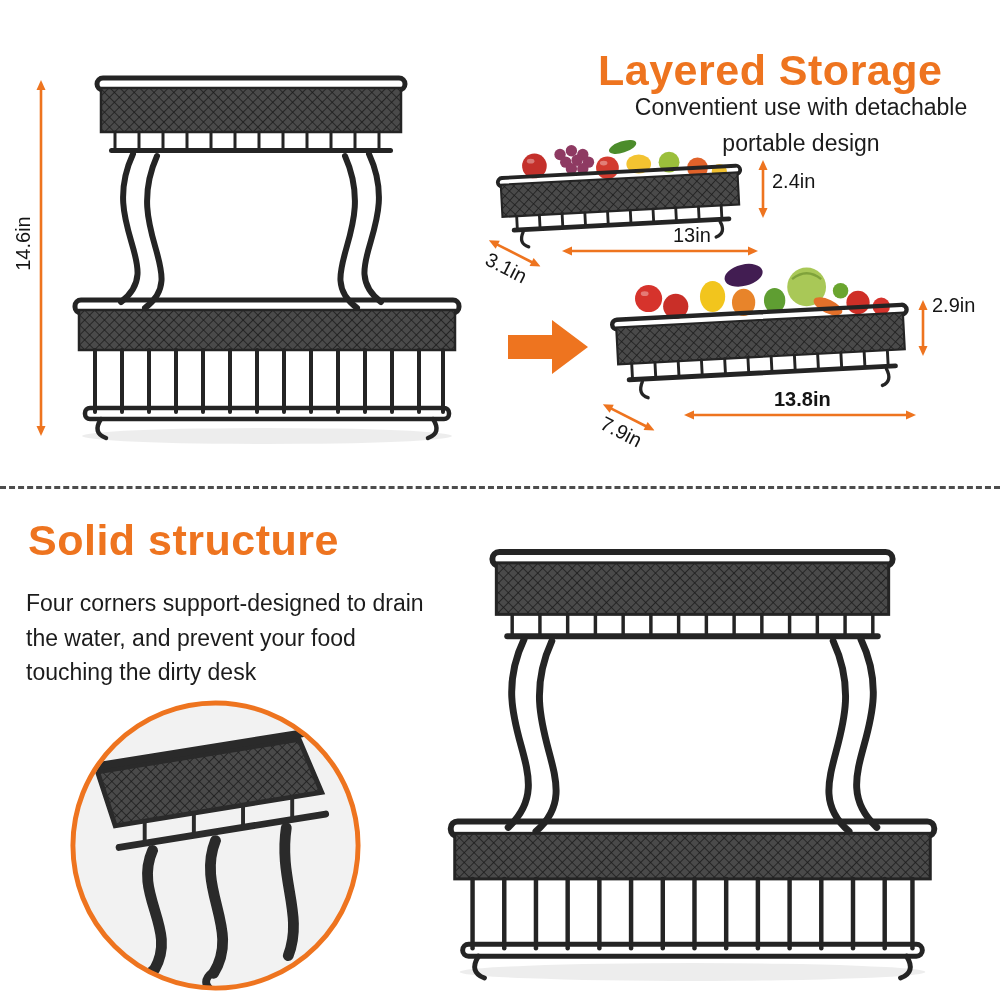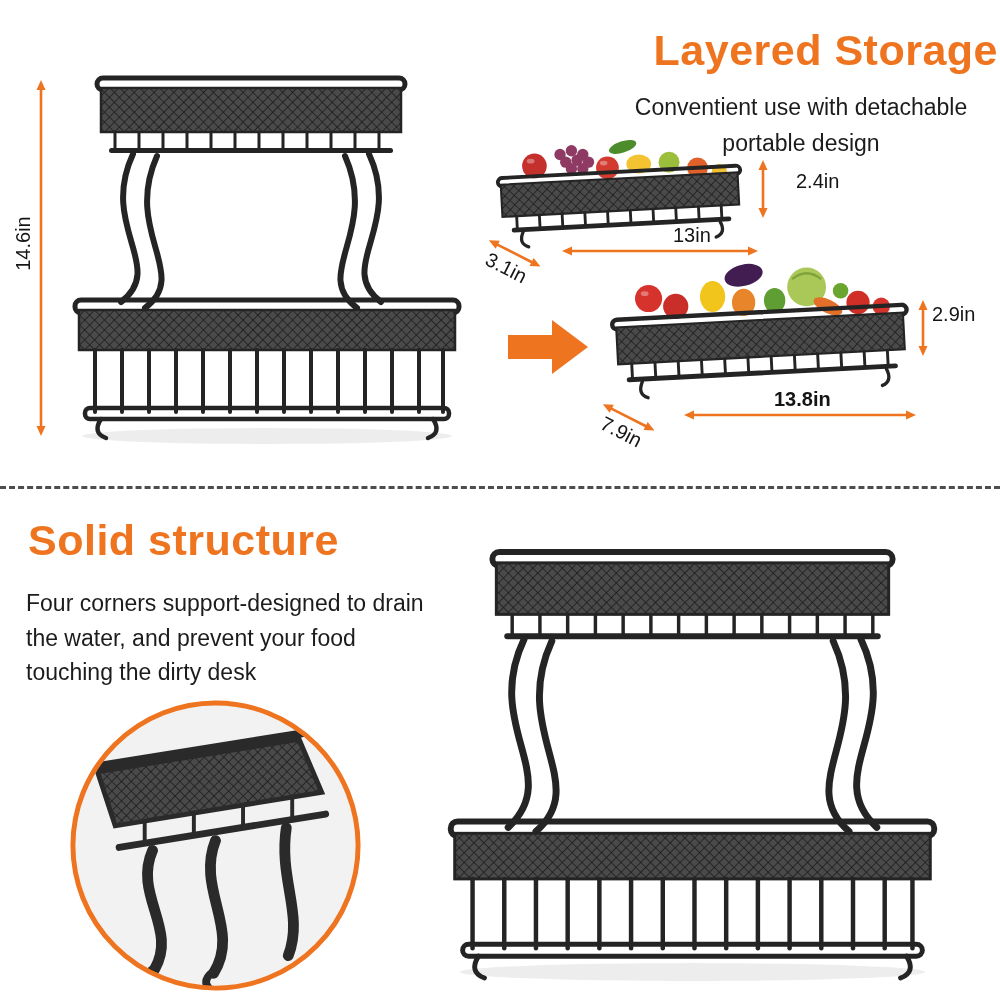--- a/index.html
+++ b/index.html
@@ -1,21 +1,21 @@
 <!DOCTYPE html>
 <html style="--accent: #EE741F; --ink: #1C1C1C;"><head>
 <meta charset="utf-8">
 <style>
   :root { --accent:#EE741F; --ink:#1c1c1c; }
   * { margin:0; padding:0; box-sizing:border-box; }
   body { font-family:"Liberation Sans", sans-serif; background:#fff; color:var(--ink); }
   .page { position:relative; width:1000px; height:1000px; background:#fff; overflow:hidden; }
   .abs { position:absolute; }
   .heading { color:var(--accent); font-weight:bold; letter-spacing:.5px; white-space:nowrap; }
-  .h-top { font-size:43px; width:400px; text-align:right; }
+  .h-top { font-size:43px; width:400px; text-align:left;margin-top:20px; }
   .h-bottom { font-size:43px; }
   .subtext { font-size:23px; width:382px; text-align:center; line-height:1.55; }
   .para { font-size:23px; width:412px; line-height:1.5; }
   .dim-label { font-size:20px; color:#151515; white-space:nowrap; }
   .dim-arrow line { stroke:var(--accent); stroke-width:2.6; }
   .dim-arrow polygon { fill:var(--accent); }
   .accent-fill { fill:var(--accent); }
   .divider { border-top:3px dashed #4d4d4d; width:1000px; height:0; }
   .rot27 { transform:rotate(27deg); transform-origin:left top; }
   .rot-90 { transform:rotate(-90deg); transform-origin:center; }
@@ -146,21 +146,21 @@
     </svg>
   </div>
 
   <div class="abs" style="left:756px; top:160px;">
     <svg class="dim-arrow" width="14" height="58">
         <line x1="7" y1="9" x2="7" y2="49"></line>
         <polygon points="7,0 2.5,10 11.5,10"></polygon>
         <polygon points="7,58 2.5,48 11.5,48"></polygon>
       </svg>
   </div>
-  <span class="abs dim-label" style="left:772px; top:170px;margin-left:24px;">2.4in</span>
+  <span class="abs dim-label" style="left:772px; top:170px;">2.4in</span>
 
   <div class="abs rot27" style="left:492px; top:234px;">
     <svg class="dim-arrow" width="58" height="14">
         <line x1="9" y1="7" x2="49" y2="7"></line>
         <polygon points="0,7 10,2.5 10,11.5"></polygon>
         <polygon points="58,7 48,2.5 48,11.5"></polygon>
       </svg>
   </div>
   <span class="abs dim-label rot27" style="left:492px; top:248px;">3.1in</span>
 
@@ -226,21 +226,21 @@
     </svg>
   </div>
 
   <div class="abs" style="left:916px; top:300px;">
     <svg class="dim-arrow" width="14" height="56">
         <line x1="7" y1="9" x2="7" y2="47"></line>
         <polygon points="7,0 2.5,10 11.5,10"></polygon>
         <polygon points="7,56 2.5,46 11.5,46"></polygon>
       </svg>
   </div>
-  <span class="abs dim-label" style="left:932px; top:303px;">2.9in</span>
+  <span class="abs dim-label" style="left:932px; top:294px;">2.9in</span>
 
   <div class="abs rot27" style="left:606px; top:398px;">
     <svg class="dim-arrow" width="58" height="14">
         <line x1="9" y1="7" x2="49" y2="7"></line>
         <polygon points="0,7 10,2.5 10,11.5"></polygon>
         <polygon points="58,7 48,2.5 48,11.5"></polygon>
       </svg>
   </div>
   <span class="abs dim-label rot27" style="left:607px; top:412px;">7.9in</span>
 

